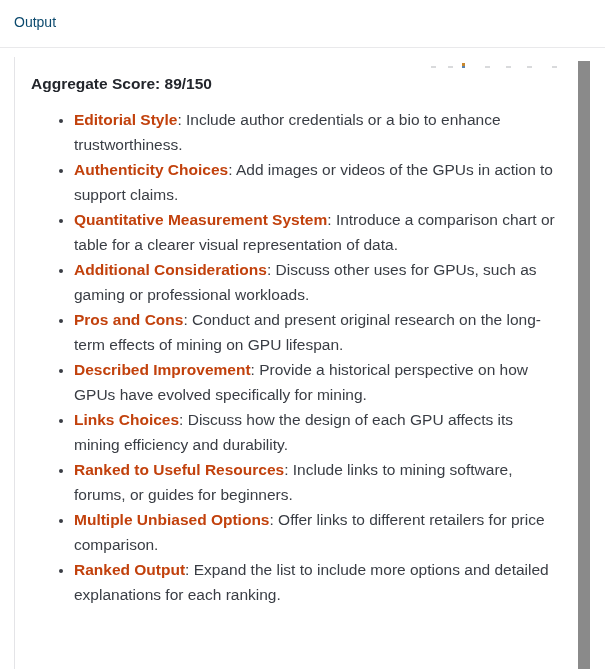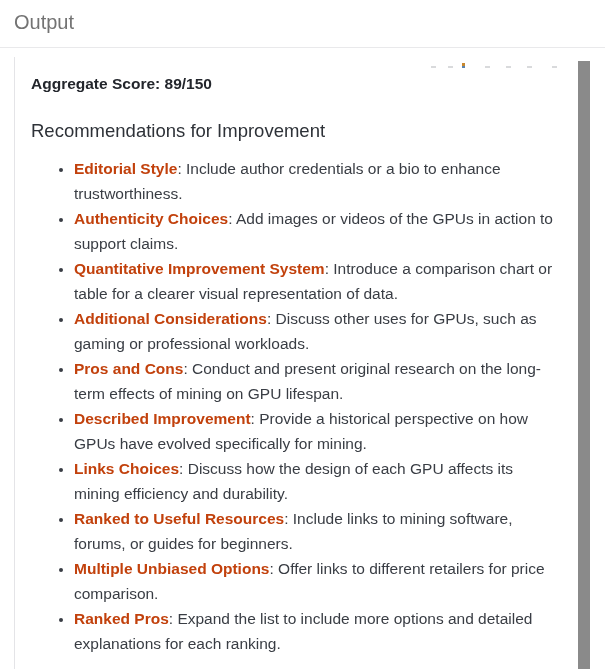--- a/index.html
+++ b/index.html
@@ -12,23 +12,23 @@
     position: relative;
     width: 605px;
     height: 669px;
     overflow: hidden;
     background: #ffffff;
   }
   .output-label {
     position: absolute;
     left: 14px;
     top: 12px;
-    font-size: 20px;
+    font-size: 14px;
     line-height: 20px;
-    color: #737373;
+    color: #0c4a6e;
   }
   .divider {
     position: absolute;
     left: 0;
     top: 47px;
     width: 605px;
     height: 0;
     border-top: 1px solid #e9e9eb;
   }
   .scroll-region {
@@ -127,51 +127,50 @@
       <span class="remnant-dash m1"></span>
       <span class="remnant-tick"></span>
       <span class="remnant-dash m2"></span>
       <span class="remnant-dash m3"></span>
       <span class="remnant-dash m3"></span>
       <span class="remnant-dash m2"></span>
     </div>
 
     <p class="score">Aggregate Score: 89/150</p>
 
-    <h2 class="section-title">Recommendations for Improvement</h2>
 
     <ul class="rec-list">
       <li>
         <span class="rec-term">Editorial Style</span><span>: </span><span>Include author credentials or a bio to enhance trustworthiness.</span>
       </li>
       <li>
         <span class="rec-term">Authenticity Choices</span><span>: </span><span>Add images or videos of the GPUs in action to support claims.</span>
       </li>
       <li>
-        <span class="rec-term">Quantitative Improvement System</span><span>: </span><span>Introduce a comparison chart or table for a clearer visual representation of data.</span>
+        <span class="rec-term">Quantitative Measurement System</span><span>: </span><span>Introduce a comparison chart or table for a clearer visual representation of data.</span>
       </li>
       <li>
         <span class="rec-term">Additional Considerations</span><span>: </span><span>Discuss other uses for GPUs, such as gaming or professional workloads.</span>
       </li>
       <li>
         <span class="rec-term">Pros and Cons</span><span>: </span><span>Conduct and present original research on the long-term effects of mining on GPU lifespan.</span>
       </li>
       <li>
         <span class="rec-term">Described Improvement</span><span>: </span><span>Provide a historical perspective on how GPUs have evolved specifically for mining.</span>
       </li>
       <li>
         <span class="rec-term">Links Choices</span><span>: </span><span>Discuss how the design of each GPU affects its mining efficiency and durability.</span>
       </li>
       <li>
         <span class="rec-term">Ranked to Useful Resources</span><span>: </span><span>Include links to mining software, forums, or guides for beginners.</span>
       </li>
       <li>
         <span class="rec-term">Multiple Unbiased Options</span><span>: </span><span>Offer links to different retailers for price comparison.</span>
       </li>
       <li>
-        <span class="rec-term">Ranked Pros</span><span>: </span><span>Expand the list to include more options and detailed explanations for each ranking.</span>
+        <span class="rec-term">Ranked Output</span><span>: </span><span>Expand the list to include more options and detailed explanations for each ranking.</span>
       </li>
     </ul>
   </div>
 
   <div class="scrollbar-thumb"></div>
 
 </div>
 
 </body></html>

